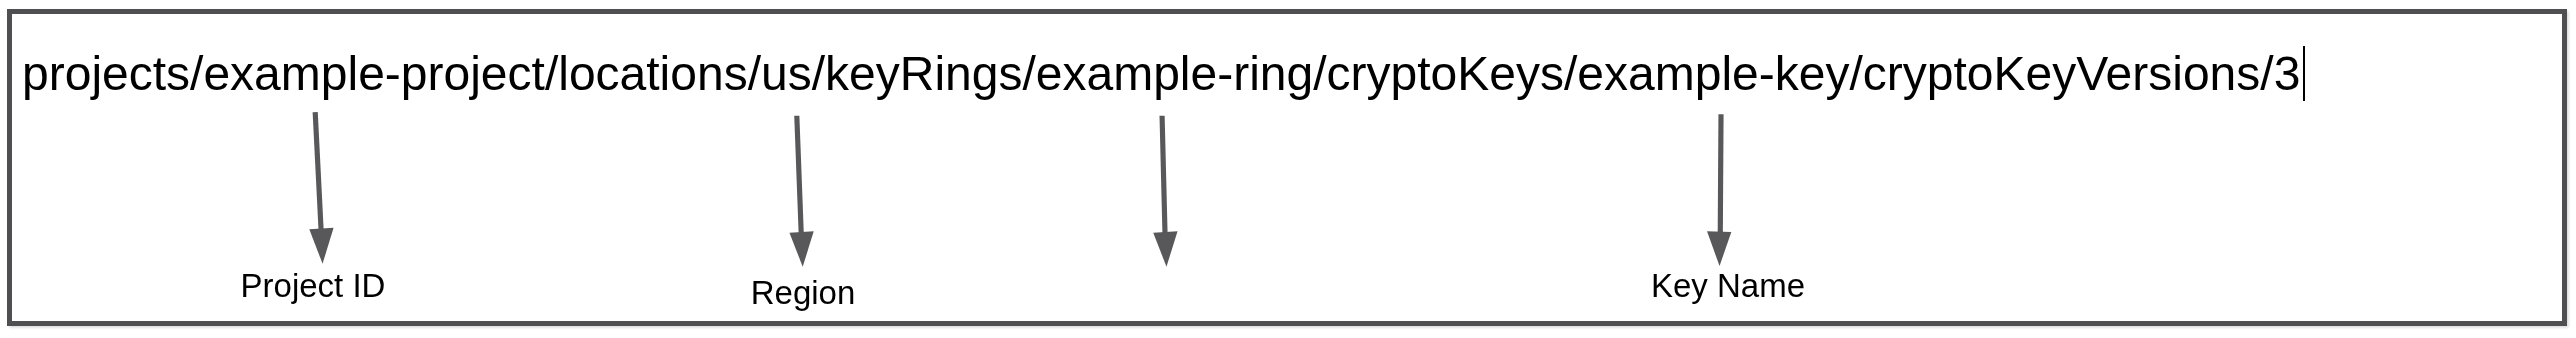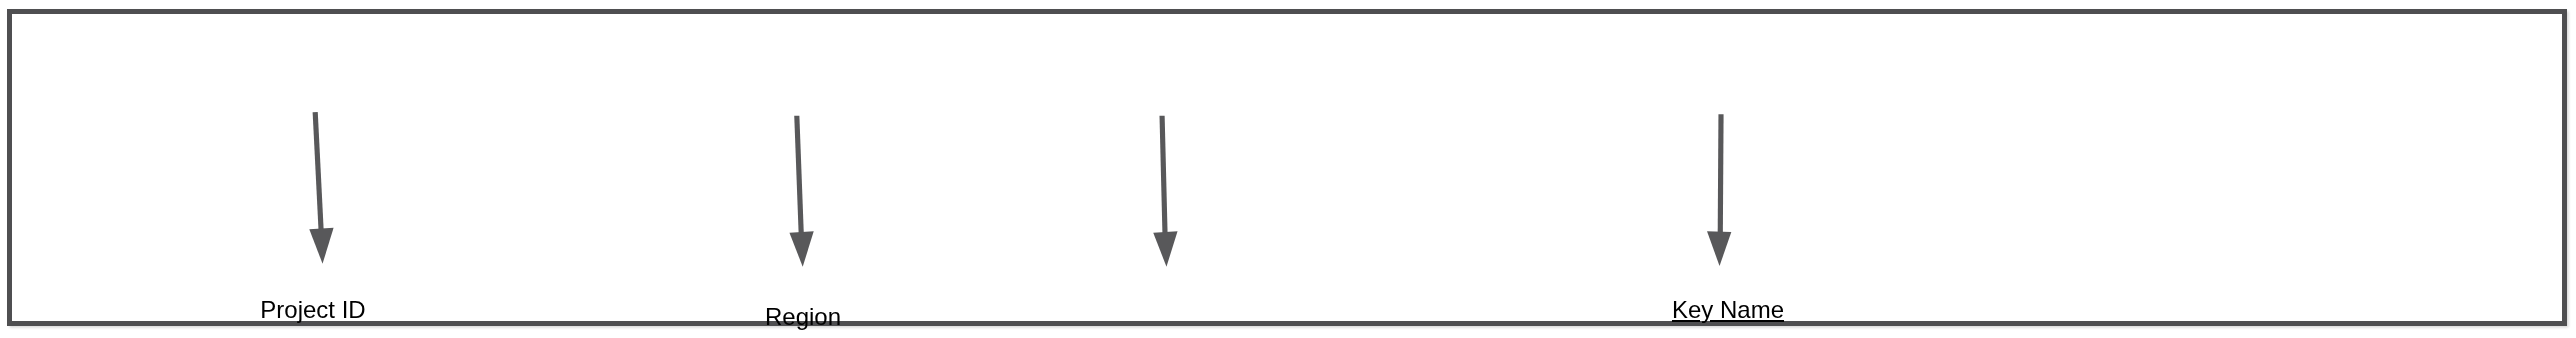--- a/index.html
+++ b/index.html
@@ -49,34 +49,36 @@
     position: absolute;
     left: 0;
     top: 0;
     width: 2576px;
     height: 339px;
     pointer-events: none;
   }
   .annotation-label {
     position: absolute;
     transform: translateX(-50%);
-    font-size: 24px;
+    font-size: 33px;
     line-height: 36px;
     color: #000000;
     white-space: nowrap;
-    margin-top: 24px;
   }
 </style>
 </head>
 <body>
 
 <div class="canvas">
 
   <div class="frame"></div>
 
+  <div class="path-line">
+    <span>projects/example-project/locations/us/keyRings/example-ring/cryptoKeys/example-key/cryptoKeyVersions/3</span><span class="caret"></span>
+  </div>
 
   <svg class="arrows-overlay" viewBox="0 0 3498 460" xmlns="http://www.w3.org/2000/svg">
     <g>
       <line x1="428" y1="152" x2="436" y2="312" stroke-width="7" stroke="#58585a"></line>
       <polygon points="438,358 420,311 453,309" fill="#58585a"></polygon>
     </g>
     <g>
       <line x1="1082" y1="157" x2="1088" y2="317" stroke-width="7" stroke="#58585a"></line>
       <polygon points="1090,362 1072,316 1105,314" fill="#58585a"></polygon>
     </g>
@@ -88,16 +90,16 @@
       <line x1="2337" y1="155" x2="2336" y2="316" stroke-width="7" stroke="#58585a"></line>
       <polygon points="2335,361 2318,314 2351,315" fill="#58585a"></polygon>
     </g>
   </svg>
 
   <div class="annotation-label" style="left:313px; top:268px;">Project ID</div>
 
   <div class="annotation-label" style="left:803px; top:275px;text-align:right;">Region</div>
 
 
-  <div class="annotation-label" style="left:1728px; top:268px;text-decoration:underline;">Key Name</div>
+  <div class="annotation-label" style="left:1728px; top:268px;">Key Name</div>
 
 </div>
 
 
 </body></html>

